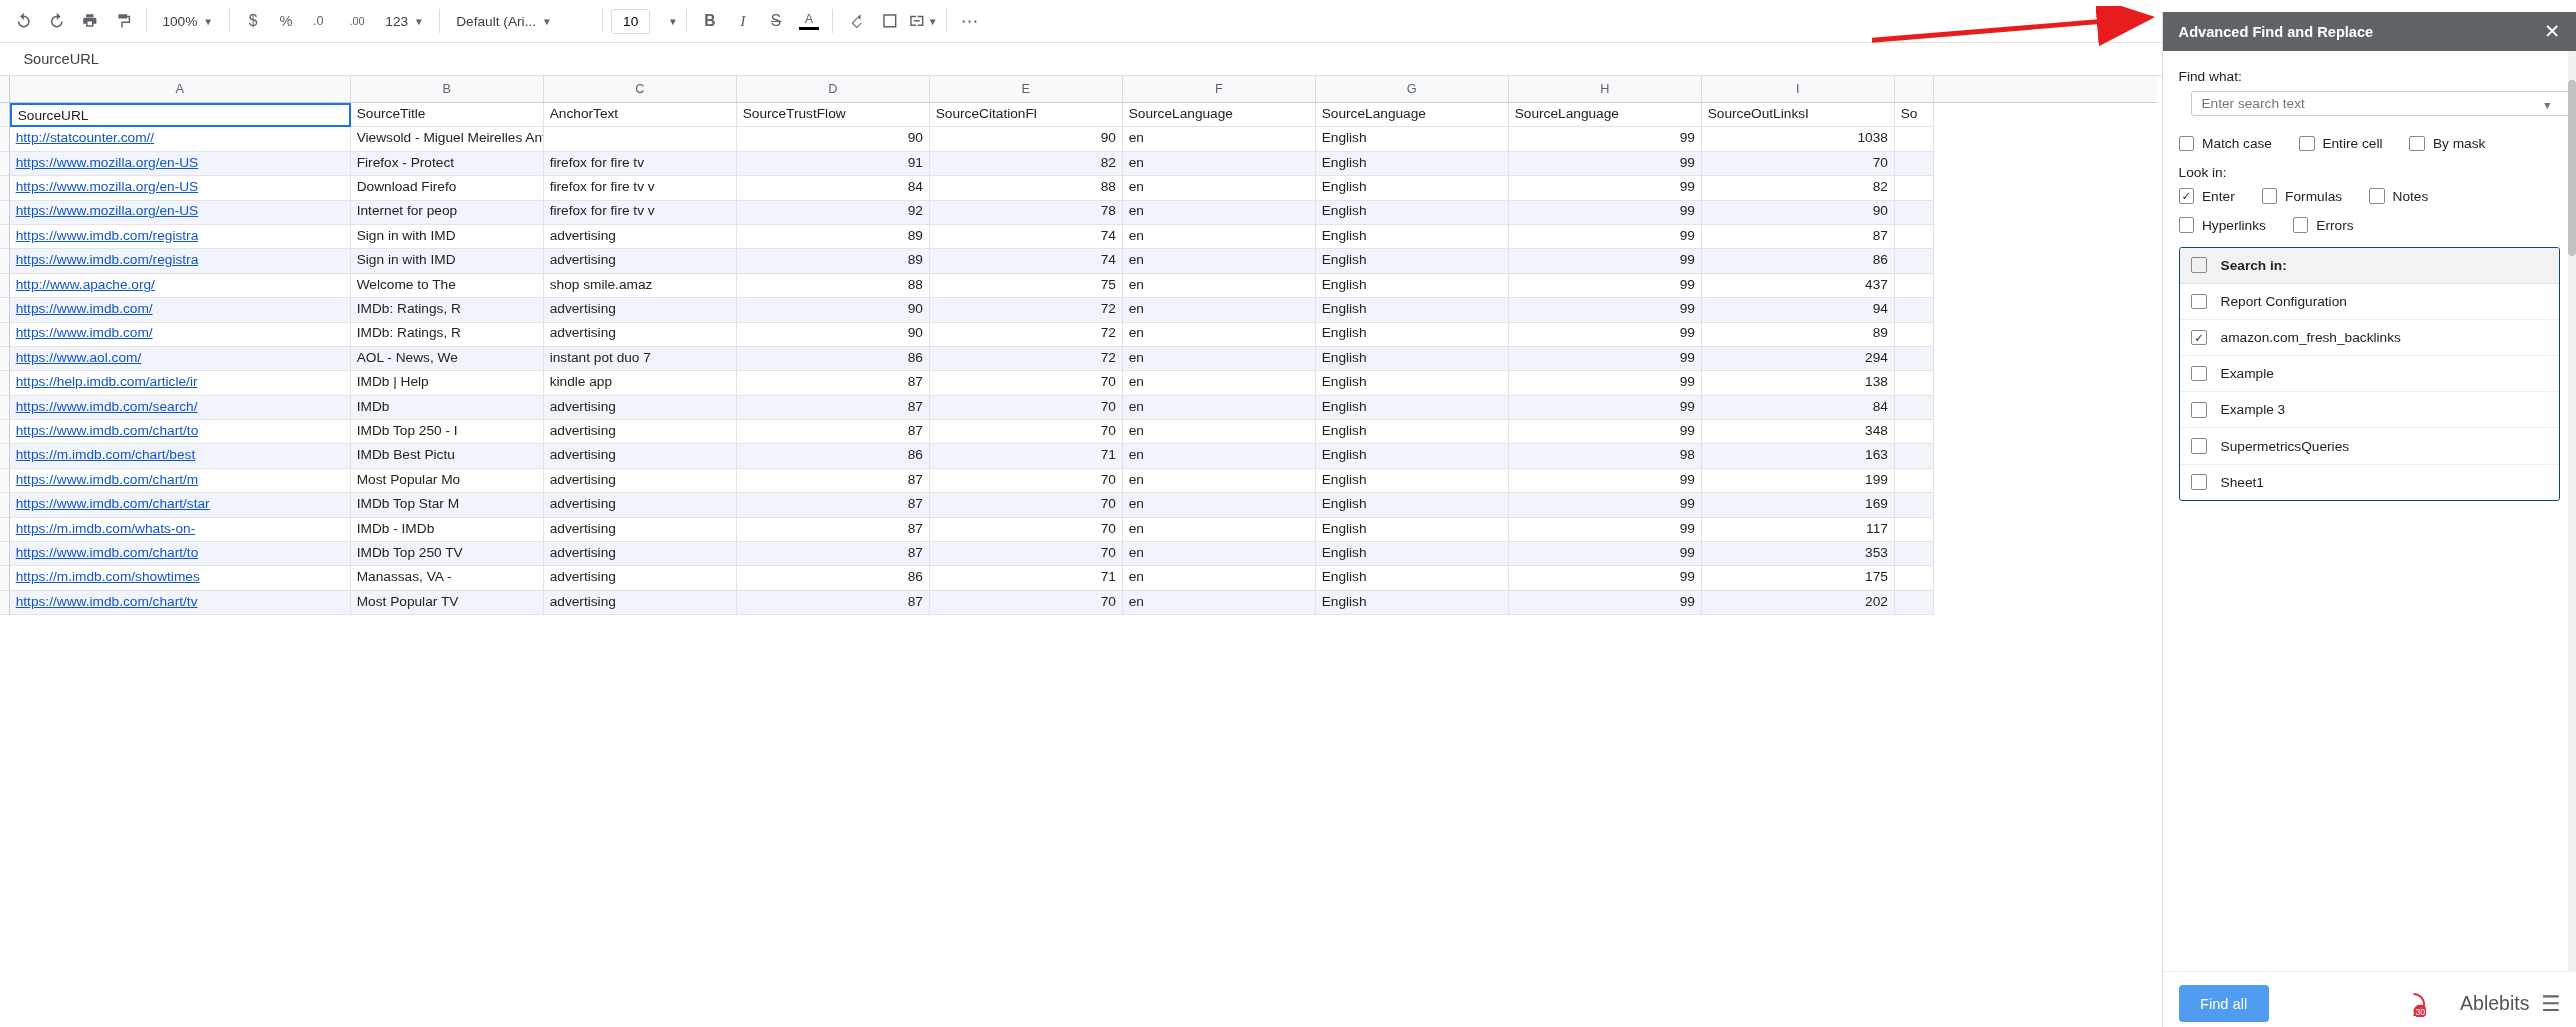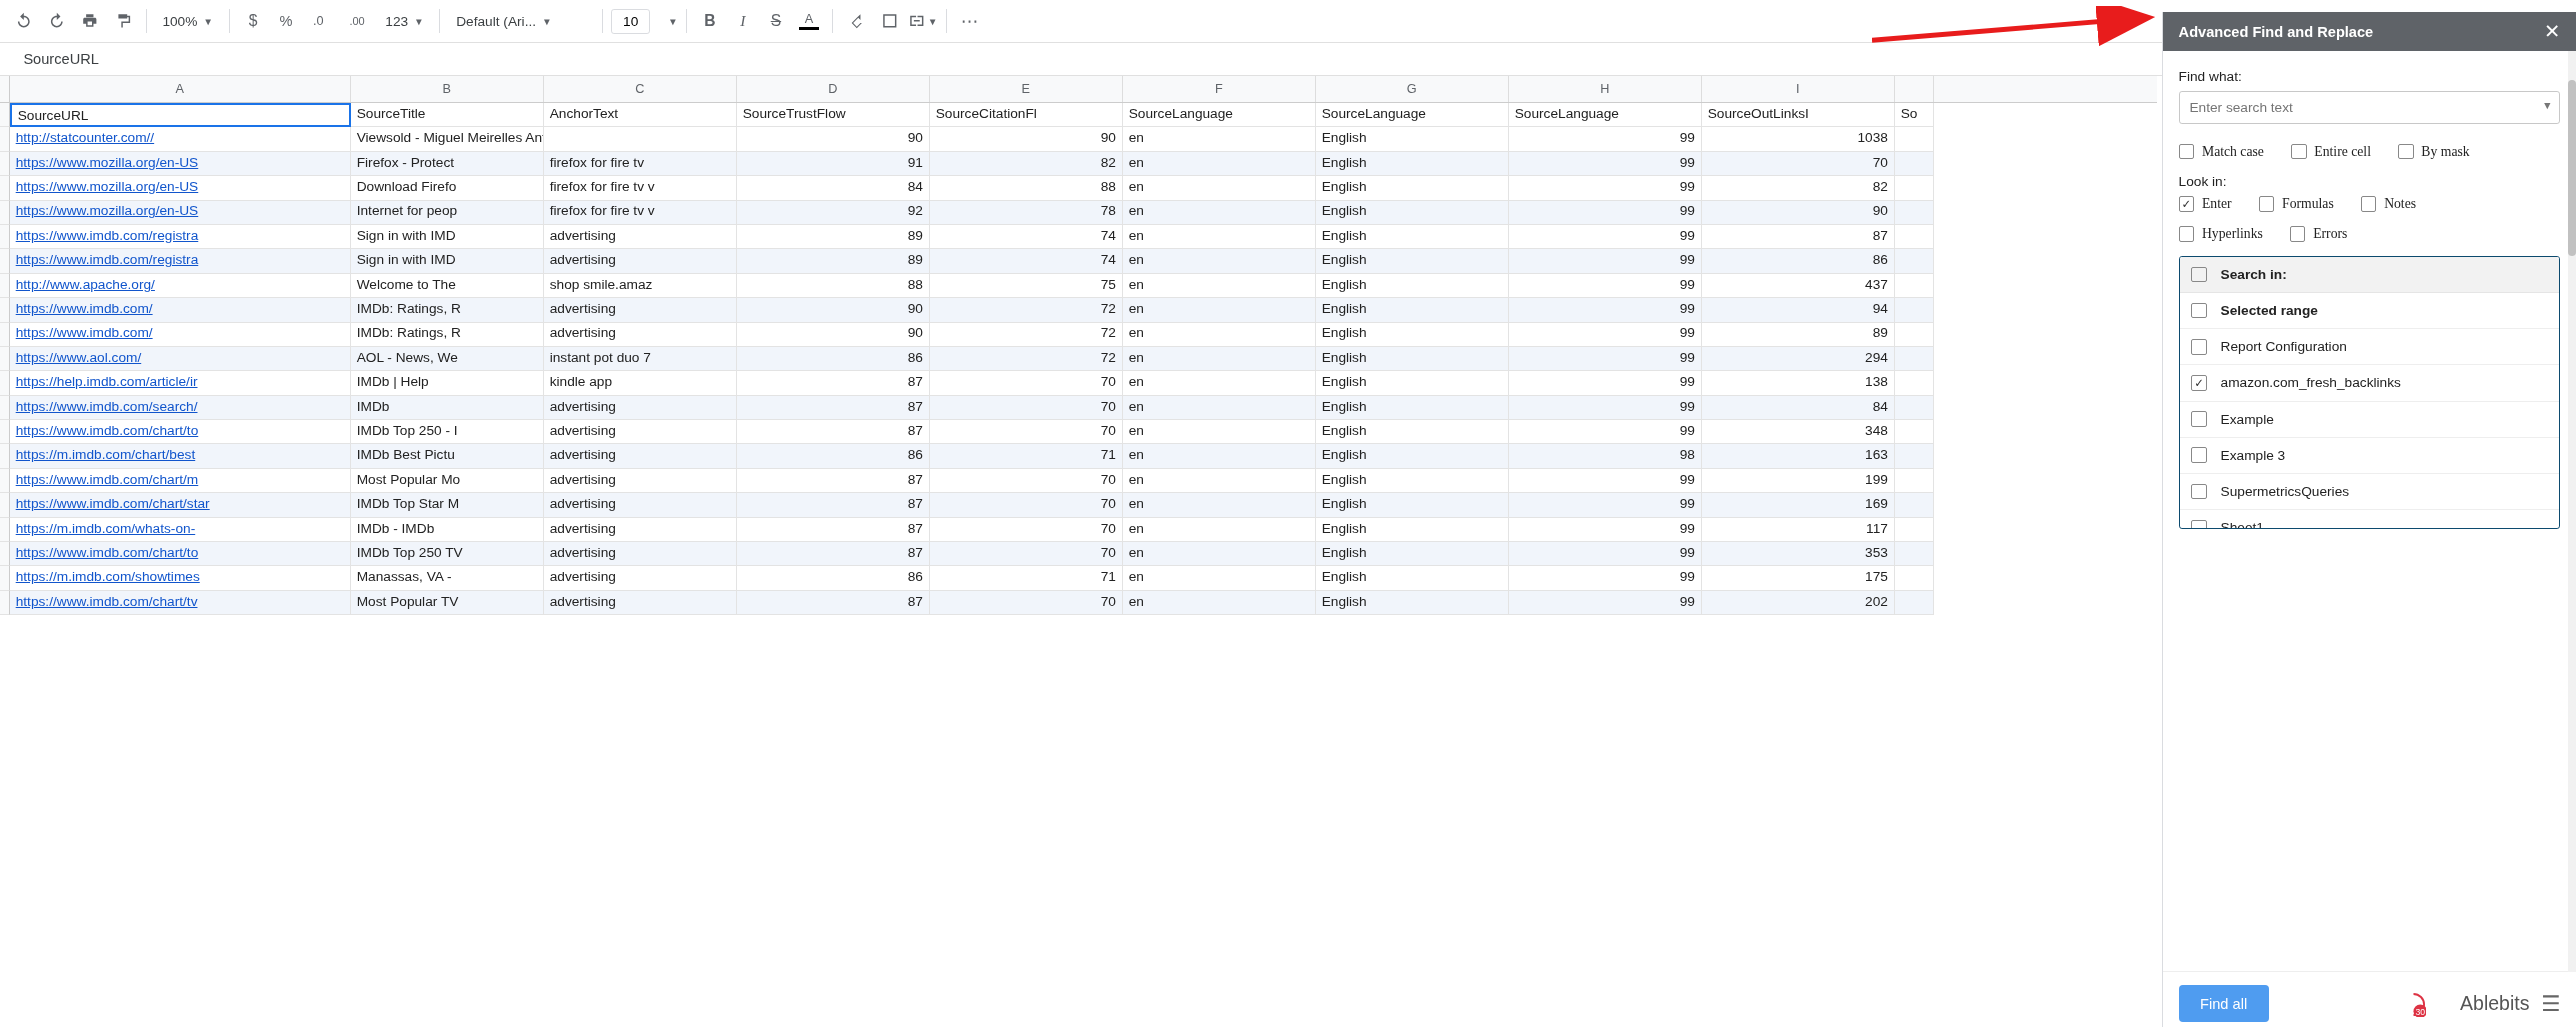--- a/index.html
+++ b/index.html
@@ -38,24 +38,24 @@
 .cD { width: 193px; } .cE { width: 193px; } .cF { width: 193px; }
 .cG { width: 193px; } .cH { width: 193px; } .cI { width: 193px; } .cJ { width: 39px; }
 
 
 .sidebar { position: absolute; top: 12px; right: 0; width: 414px; height: 100%; background: #fff; border-left: 1px solid #dadce0; display: flex; flex-direction: column; }
 .sb-title { background: #5f6368; color: #fff; height: 39px; display: flex; align-items: center; padding: 0 15.6px; font-size: 14.6px; font-weight: bold; justify-content: space-between; }
 .sb-close { cursor: pointer; font-size: 19.5px; font-weight: normal; }
 .sb-body { padding: 17.6px 15.6px 9.8px; flex: 1; overflow-y: auto; font-size: 13.7px; color: #222; }
 .sb-label { margin-bottom: 7.8px; }
 .sb-input-wrap { position: relative; margin-bottom: 19.5px; }
-.sb-input { width: 100%; height: 33px; border: 1px solid #c8c8c8; border-radius: 2.9px; padding: 0 27px 0 9.8px; font-size: 13.7px; color: #555; }
+.sb-input { width: 100%; height: 25px; border: 1px solid #c8c8c8; border-radius: 2.9px; padding: 0 27px 0 9.8px; font-size: 13.7px; color: #555; margin-left: 12px; }
 .sb-input-caret { position: absolute; right: 7.8px; top: 7.8px; color: #777; font-size: 10.7px; pointer-events: none; }
 .cb-row { display: flex; gap: 27px; margin-bottom: 13.7px; flex-wrap: wrap; }
-.cb { display: flex; align-items: flex-start; gap: 7.8px; cursor: pointer; font-family: Liberation Serif, serif; }
+.cb { display: flex; align-items: flex-end; gap: 7.8px; cursor: pointer; }
 .cb-box { width: 15.6px; height: 15.6px; border: 1.5px solid #888; border-radius: 2px; display: flex; align-items: center; justify-content: center; font-size: 11.7px; color: #333; }
 .cb-box.checked::after { content: "✓"; }
 .section-hd { margin: 9.8px 0 7.8px; }
 .list-panel { border: 1px solid #0c4a6e; border-radius: 2.9px; margin-top: 3.9px; max-height: 273px; overflow-y: auto; }
 .list-head { background: #f2f2f2; padding: 9.8px 11.7px; display: flex; align-items: center; gap: 13.7px; font-weight: bold; border-bottom: 1px solid #e5e5e5; }
 .list-item { padding: 9.8px 11.7px; display: flex; align-items: center; gap: 13.7px; border-bottom: 1px solid #eee; cursor: pointer; }
 .list-item:last-child { border-bottom: none; }
 .sb-footer { padding: 13.7px 15.6px 17.6px; display: flex; align-items: center; justify-content: space-between; border-top: 1px solid #eee; }
 .find-btn { background: #4f9cf0; color: #fff; border: none; height: 37px; padding: 0 21.5px; border-radius: 3.9px; font-size: 14.6px; cursor: pointer; }
 .brand { display: flex; align-items: center; gap: 11.7px; }
@@ -488,24 +488,20 @@
           <span>Errors</span>
         </label>
     </div>
 
     <div class="list-panel">
       <div class="list-head">
         <span class="cb-box"></span>
         <span>Search in:</span>
       </div>
       <div id="sheet-list">
-          <div class="list-item">
-            <span class="cb-box"></span>
-            <span style="font-weight:bold;">Selected range</span>
-          </div>
           <div class="list-item">
             <span class="cb-box"></span>
             <span>Report Configuration</span>
           </div>
           <div class="list-item">
             <span class="cb-box checked"></span>
             <span>amazon.com_fresh_backlinks</span>
           </div>
           <div class="list-item">
             <span class="cb-box"></span>

